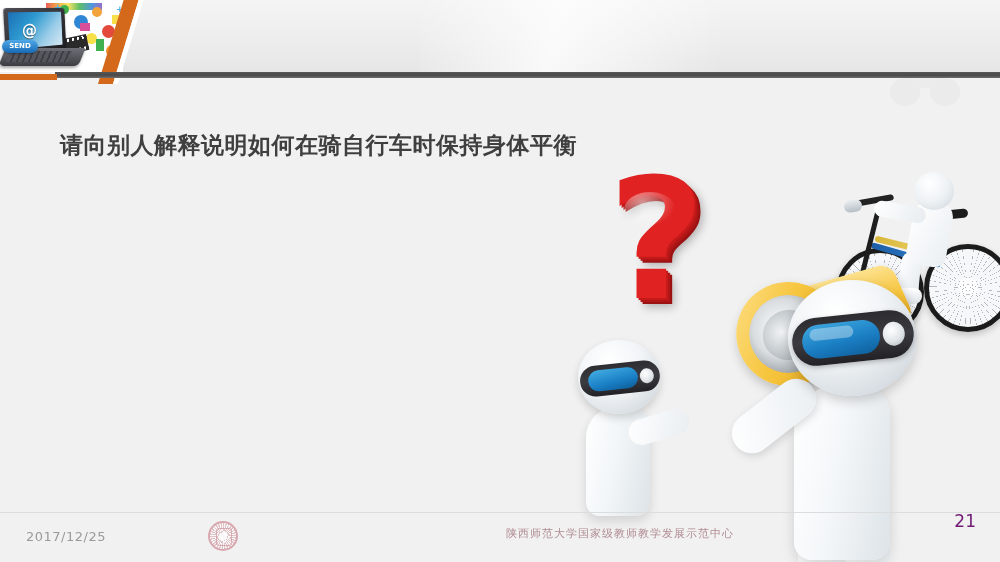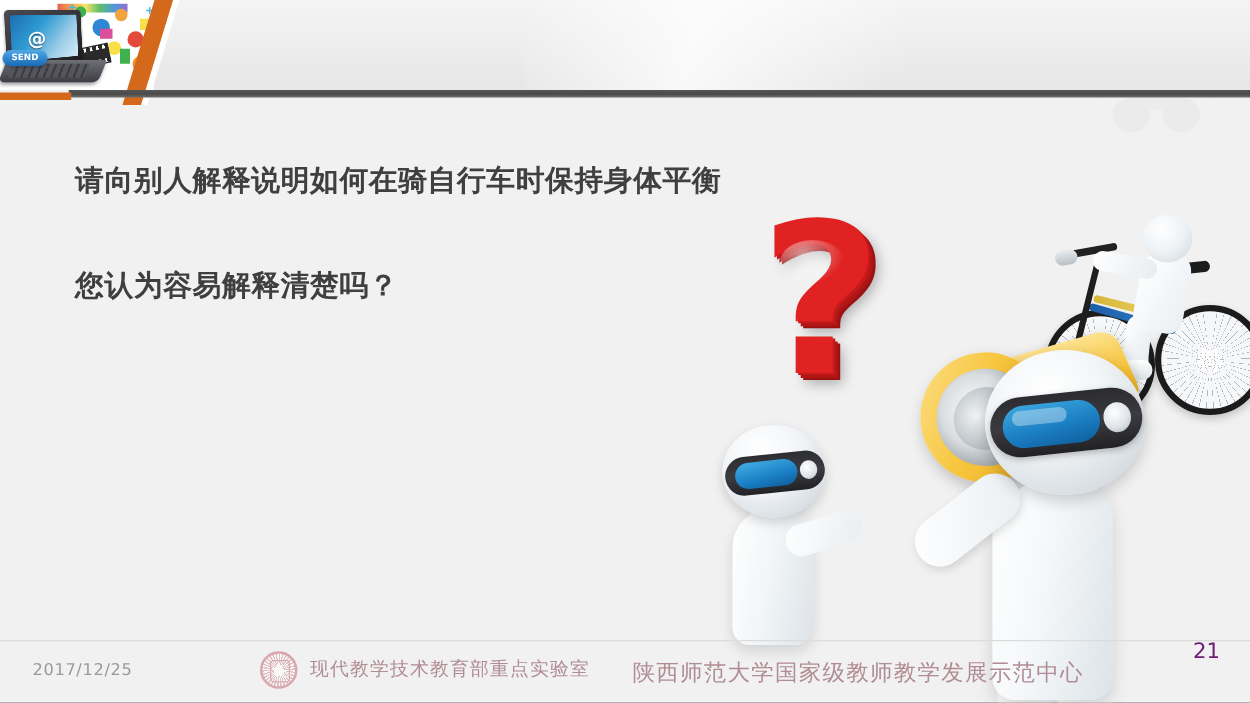--- a/index.html
+++ b/index.html
@@ -557,21 +557,21 @@
     color: #b08c94;
     font-size: 15px;
     letter-spacing: 1px;
     font-family: "DejaVu Serif", "Liberation Serif", serif;
     white-space: nowrap;
   }
   .footer-center {
     position: absolute;
     left: 506px; top: 526px;
     color: #b08c94;
-    font-size: 18px;
+    font-size: 11px;
     letter-spacing: 1px;
     font-family: "DejaVu Serif", "Liberation Serif", serif;
     white-space: nowrap;
   }
   .footer-page {
     position: absolute;
     right: 24px; top: 511px;
     color: #701a75;
     font-size: 17px;
   }
@@ -629,21 +629,20 @@
     <div class="logo-slash"></div>
     <div class="logo-slash2"></div>
 
 
     <div class="rule-dark"></div>
     <div class="rule-orange"></div>
   </div>
 
   <div class="body-text">
     <div class="line">请向别人解释说明如何在骑自行车时保持身体平衡</div>
-    <div class="line second">您认为容易解释清楚吗？</div>
   </div>
 
   <div class="art">
 
     <div class="qmark">
       <div class="qm-glyph">?</div>
       <div class="qm-gloss"></div>
     </div>
 
     <div class="figure-small">
@@ -694,17 +693,16 @@
       </div>
     </div>
 
   </div>
 
   <div class="footer-rule"></div>
   <div class="footer-date">2017/12/25</div>
   <div class="seal">
     <div class="seal-core"></div>
   </div>
-  <div class="footer-lab">现代教学技术教育部重点实验室</div>
   <div class="footer-center">陕西师范大学国家级教师教学发展示范中心</div>
   <div class="footer-page">21</div>
 
 </div>
 
 </body></html>

